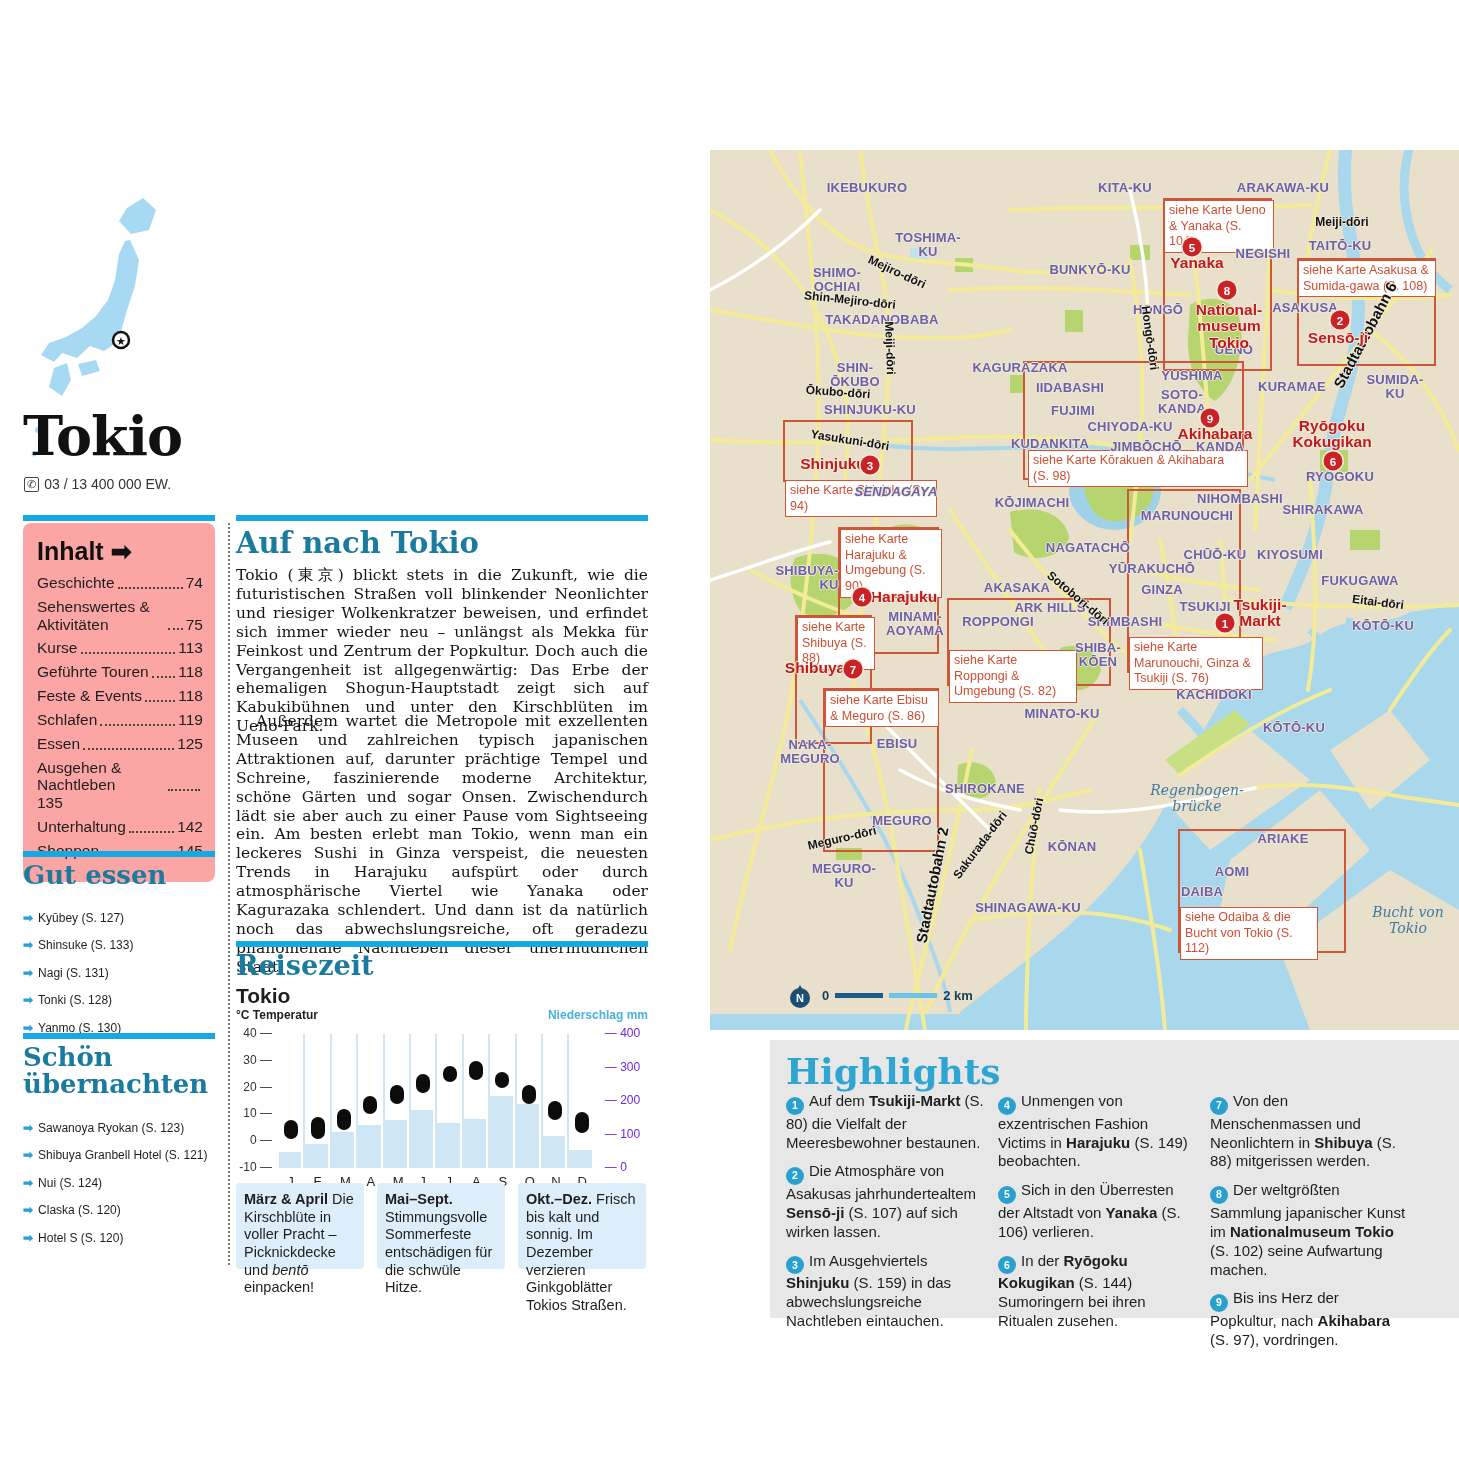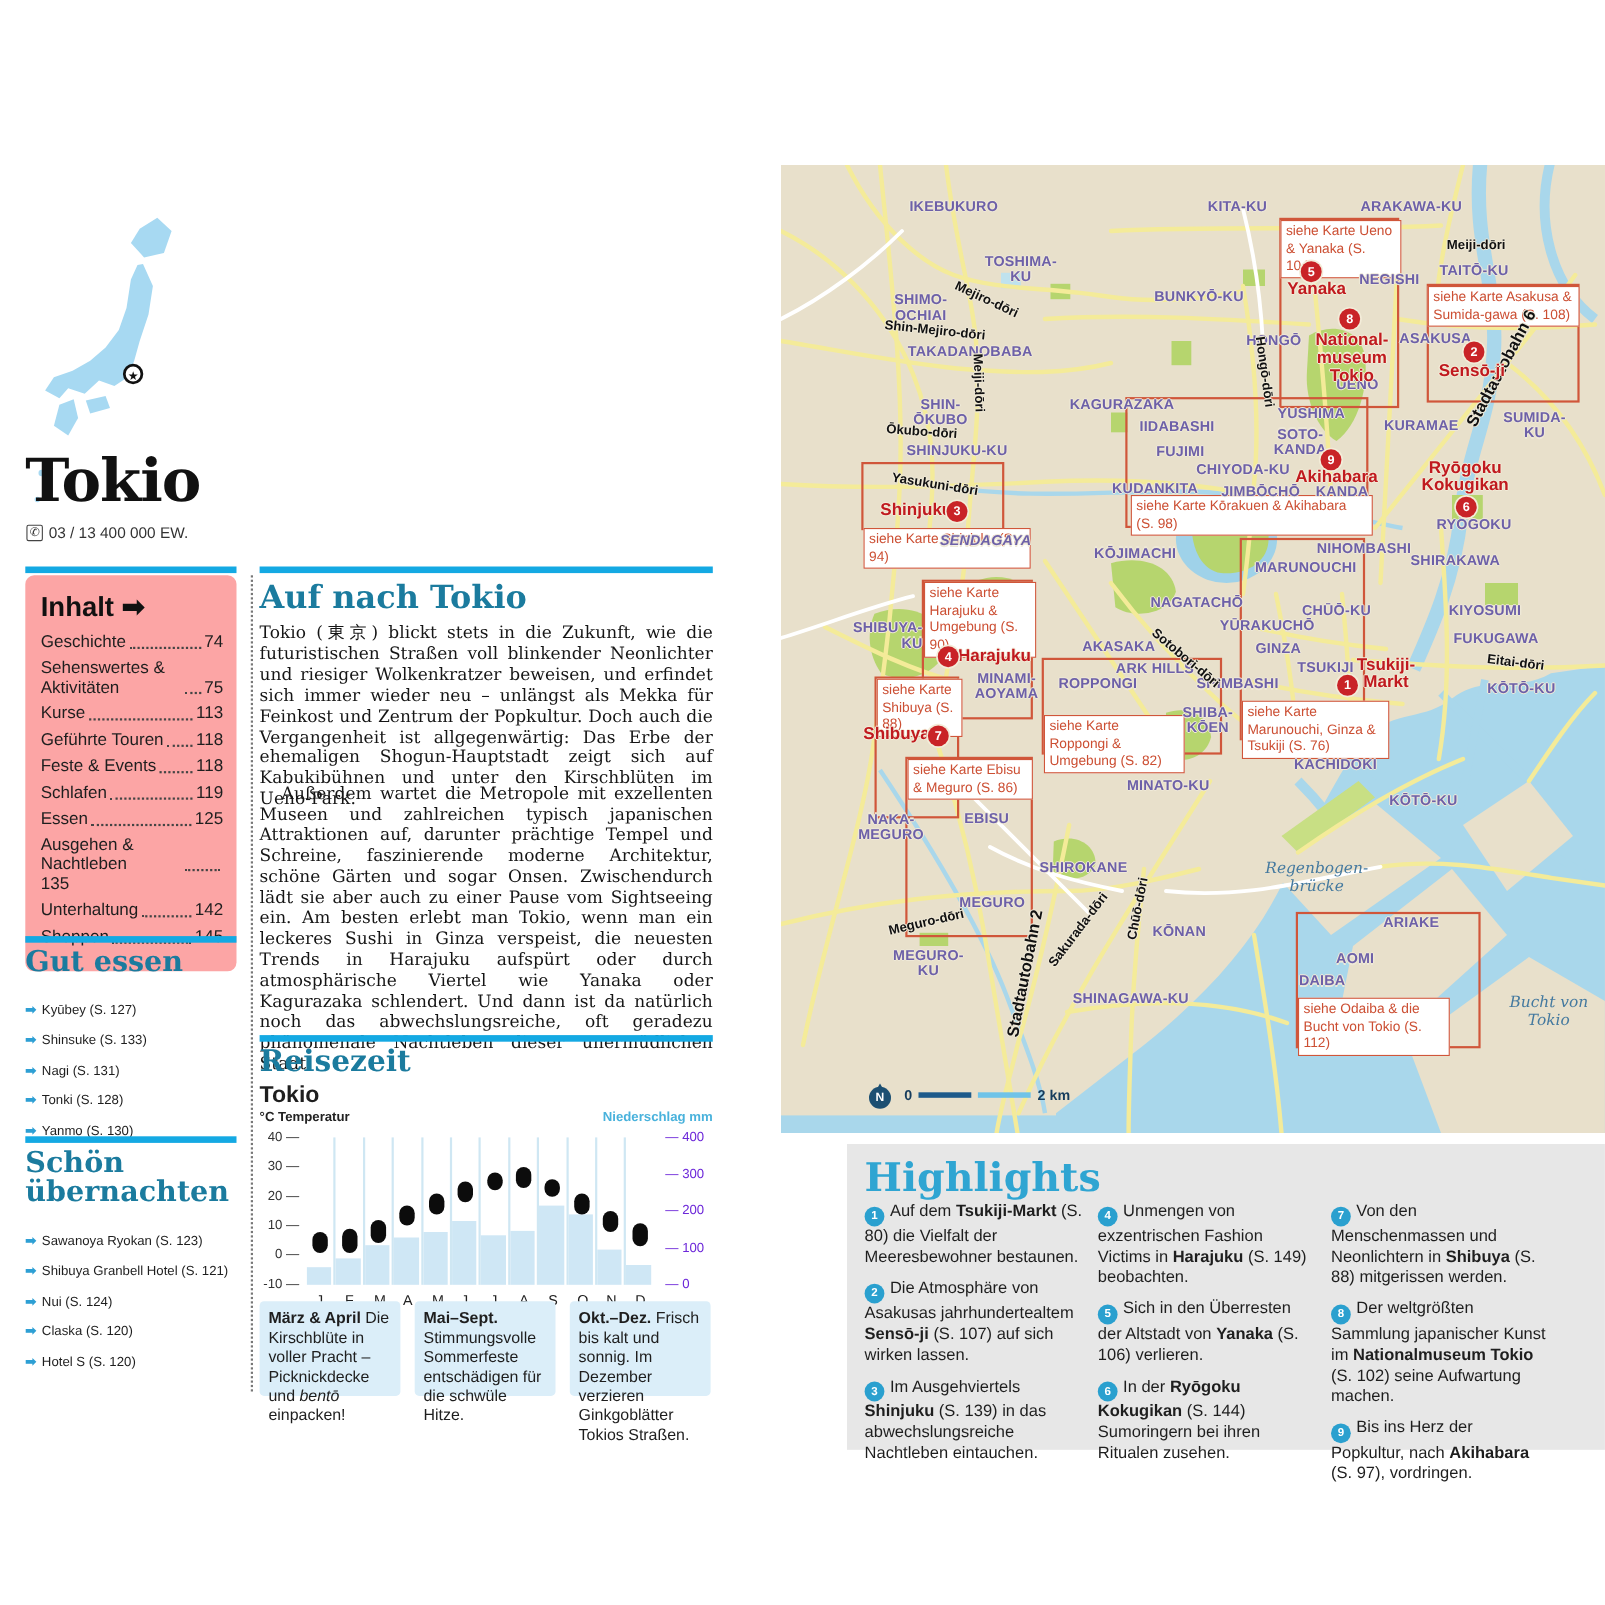--- a/index.html
+++ b/index.html
@@ -407,21 +407,21 @@
         <div class="dlab" style="left: 307px; top: 438px;">AKASAKA</div>
         <div class="dlab" style="left: 340px; top: 458px;">ARK HILLS</div>
         <div class="dlab" style="left: 288px; top: 472px;">ROPPONGI</div>
         <div class="dlab" style="left: 205px; top: 474px;">MINAMI-
 AOYAMA</div>
         <div class="dlab" style="left: 477px; top: 366px;">MARUNOUCHI</div>
         <div class="dlab" style="left: 530px; top: 349px;">NIHOMBASHI</div>
         <div class="dlab" style="left: 613px; top: 360px;">SHIRAKAWA</div>
         <div class="dlab" style="left: 630px; top: 327px;">RYŌGOKU</div>
         <div class="dlab" style="left: 505px; top: 405px;">CHŪŌ-KU</div>
-        <div class="dlab" style="left: 640px; top: 405px;">KIYOSUMI</div>
+        <div class="dlab" style="left: 580px; top: 405px;">KIYOSUMI</div>
         <div class="dlab" style="left: 442px; top: 419px;">YŪRAKUCHŌ</div>
         <div class="dlab" style="left: 452px; top: 440px;">GINZA</div>
         <div class="dlab" style="left: 650px; top: 431px;">FUKUGAWA</div>
         <div class="dlab" style="left: 495px; top: 457px;">TSUKIJI</div>
         <div class="dlab" style="left: 415px; top: 472px;">SHIMBASHI</div>
         <div class="dlab" style="left: 388px; top: 505px;">SHIBA-
 KŌEN</div>
         <div class="dlab" style="left: 673px; top: 476px;">KŌTŌ-KU</div>
         <div class="dlab" style="left: 584px; top: 578px;">KŌTŌ-KU</div>
         <div class="dlab" style="left: 504px; top: 545px;">KACHIDOKI</div>
@@ -486,21 +486,21 @@
       <span class="seg2"></span>
       <span>2 km</span>
     </div>
   </div>
 
   <div id="highlights" class="abs">
     <div id="hl-head" class="serifhead" style="color:#2fa5d2;">Highlights</div>
     <div class="hl-col" style="left:16px;">
         <div class="hl-item"><span class="badge">1</span><span>Auf dem </span><span style="font-weight: bold;">Tsukiji-Markt</span><span> (S. 80) die Vielfalt der Meeresbewohner bestaunen.</span></div>
         <div class="hl-item"><span class="badge">2</span><span>Die Atmosphäre von Asakusas jahrhundertealtem </span><span style="font-weight: bold;">Sensō-ji</span><span> (S. 107) auf sich wirken lassen.</span></div>
-        <div class="hl-item"><span class="badge">3</span><span>Im Ausgehviertels </span><span style="font-weight: bold;">Shinjuku</span><span> (S. 139) in das abwechslungsreiche Nachtleben eintauchen.</span></div>
+        <div class="hl-item"><span class="badge">3</span><span>Im Ausgehviertels </span><span style="font-weight: bold;">Shinjuku</span><span> (S. 159) in das abwechslungsreiche Nachtleben eintauchen.</span></div>
       </div>
     <div class="hl-col" style="left:228px;">
         <div class="hl-item"><span class="badge">4</span><span>Unmengen von exzentrischen Fashion Victims in </span><span style="font-weight: bold;">Harajuku</span><span> (S. 149) beobachten.</span></div>
         <div class="hl-item"><span class="badge">5</span><span>Sich in den Überresten der Altstadt von </span><span style="font-weight: bold;">Yanaka</span><span> (S. 106) verlieren.</span></div>
         <div class="hl-item"><span class="badge">6</span><span>In der </span><span style="font-weight: bold;">Ryōgoku Kokugikan</span><span> (S. 144) Sumoringern bei ihren Ritualen zusehen.</span></div>
       </div>
     <div class="hl-col" style="left:440px;">
         <div class="hl-item"><span class="badge">7</span><span>Von den Menschenmassen und Neonlichtern in </span><span style="font-weight: bold;">Shibuya</span><span> (S. 88) mitgerissen werden.</span></div>
         <div class="hl-item"><span class="badge">8</span><span>Der weltgrößten Sammlung japanischer Kunst im </span><span style="font-weight: bold;">Nationalmuseum Tokio</span><span> (S. 102) seine Aufwartung machen.</span></div>
         <div class="hl-item"><span class="badge">9</span><span>Bis ins Herz der Popkultur, nach </span><span style="font-weight: bold;">Akihabara</span><span> (S. 97), vordringen.</span></div>

